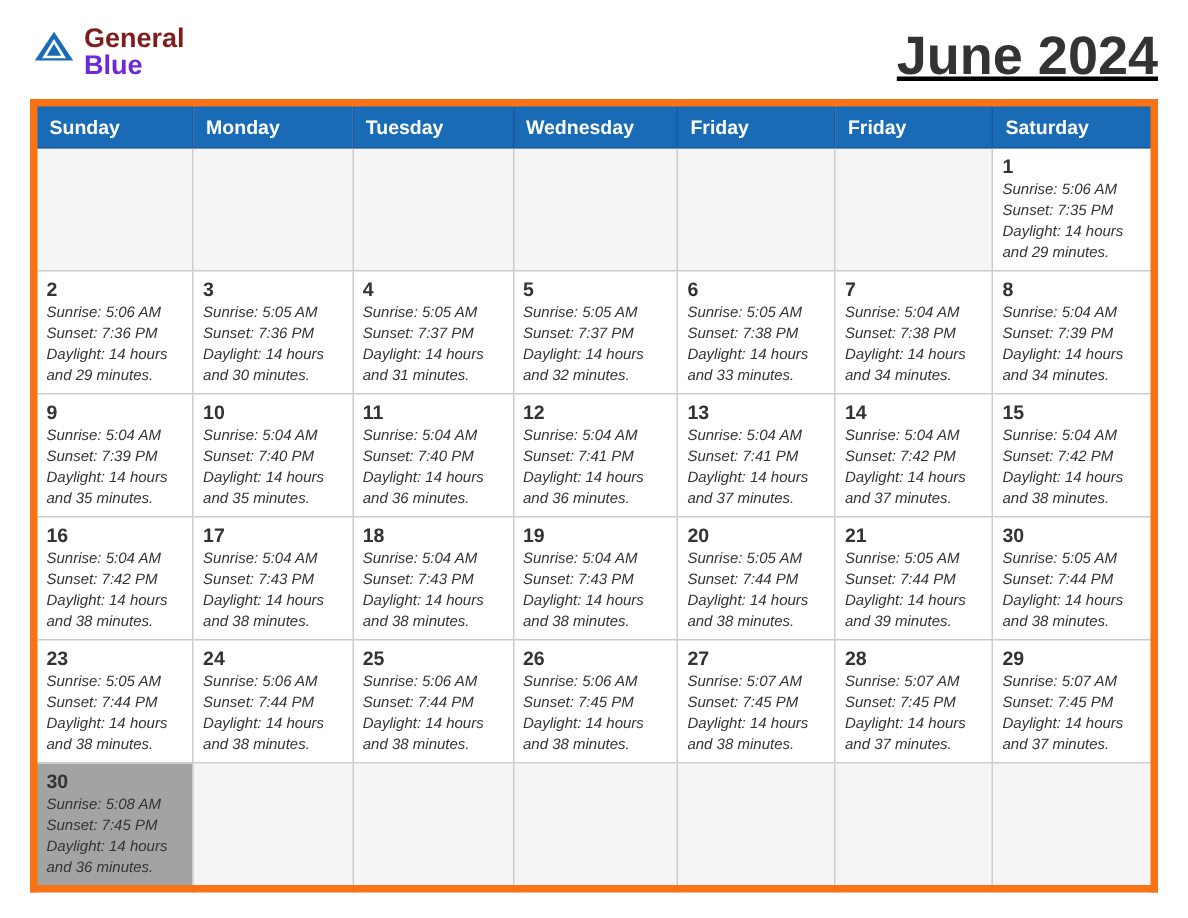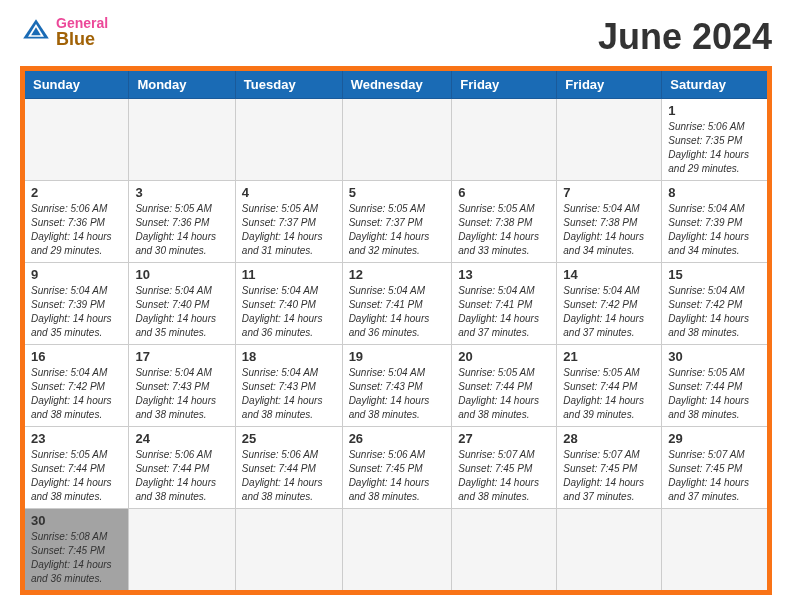--- a/index.html
+++ b/index.html
@@ -20,35 +20,36 @@
       display: flex;
       align-items: center;
       gap: 4px;
     }
     .logo-text {
       display: flex;
       flex-direction: column;
       line-height: 1;
     }
     .logo-general {
-      font-size: 14px;
-      font-weight: bold;
-      color: #ec4899;
+      font-size: 18px;
+      font-weight: bold;
+      color: #7f1d1d;
     }
     .logo-blue {
       font-size: 18px;
       font-weight: bold;
-      color: #a16207;
+      color: #6d28d9;
     }
     .logo-icon {
       width: 32px;
       height: 32px;
     }
     .title-area {
       text-align: right;
+      text-decoration: underline;
     }
     .month-title {
       font-size: 36px;
       font-weight: bold;
       color: #333;
     }
     .location-title {
       font-size: 16px;
       color: #555;
     }

